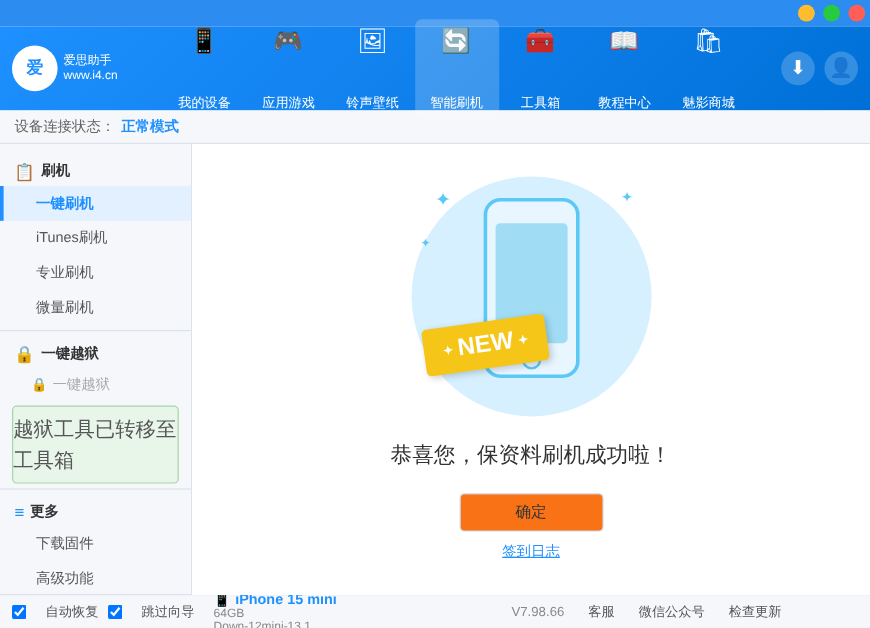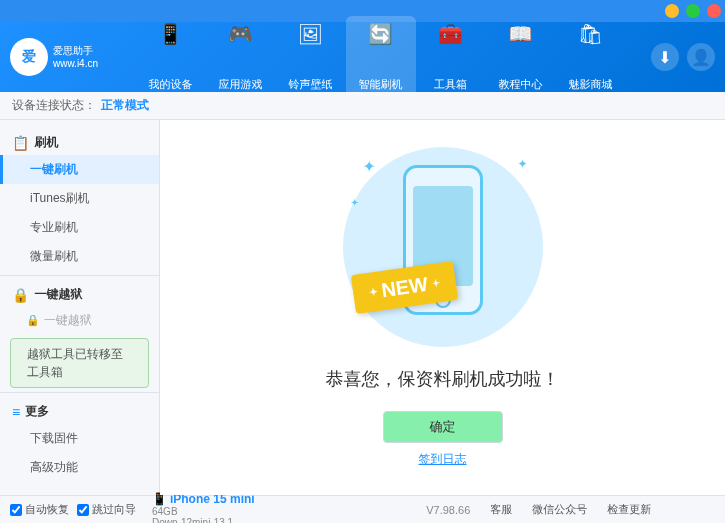--- a/index.html
+++ b/index.html
@@ -168,22 +168,22 @@
     }
     .locked-item .lock-icon {
       margin-right: 4px;
       font-size: 11px;
     }
     .notice-box {
       margin: 4px 10px;
       background: #e8f5e9;
       border: 1px solid #a5d6a7;
       border-radius: 4px;
-      padding: 6px 16px;
-      font-size: 12px;
+      padding: 6px 0;
+      font-size: 17px;
       color: #555;
       line-height: 1.5;
     }
 
     
     .content-area {
       flex: 1;
       display: flex;
       flex-direction: column;
       align-items: center;
@@ -274,21 +274,21 @@
     .success-text {
       font-size: 18px;
       color: #333;
       margin-bottom: 20px;
     }
 
     
     .btn-confirm {
       width: 120px;
       height: 32px;
-      background: #86efac;
+      background: #f97316;
       border: 1px solid #d0d7e0;
       border-radius: 4px;
       font-size: 13px;
       color: #333;
       cursor: pointer;
       margin-bottom: 8px;
       display: flex; align-items: center; justify-content: center;
     }
     .btn-daily {
       font-size: 12px;
@@ -312,21 +312,21 @@
     }
     .bottom-left {
       display: flex;
       align-items: center;
       gap: 8px;
       flex: 1;
     }
     .checkbox-item {
       display: flex;
       align-items: center;
-      gap: 3px;
+      gap: 16px;
       font-size: 11px;
       color: #555;
     }
     .checkbox-item input[type=checkbox] {
       width: 12px; height: 12px;
       cursor: pointer;
     }
     .device-info {
       margin-left: 8px;
       display: flex;

